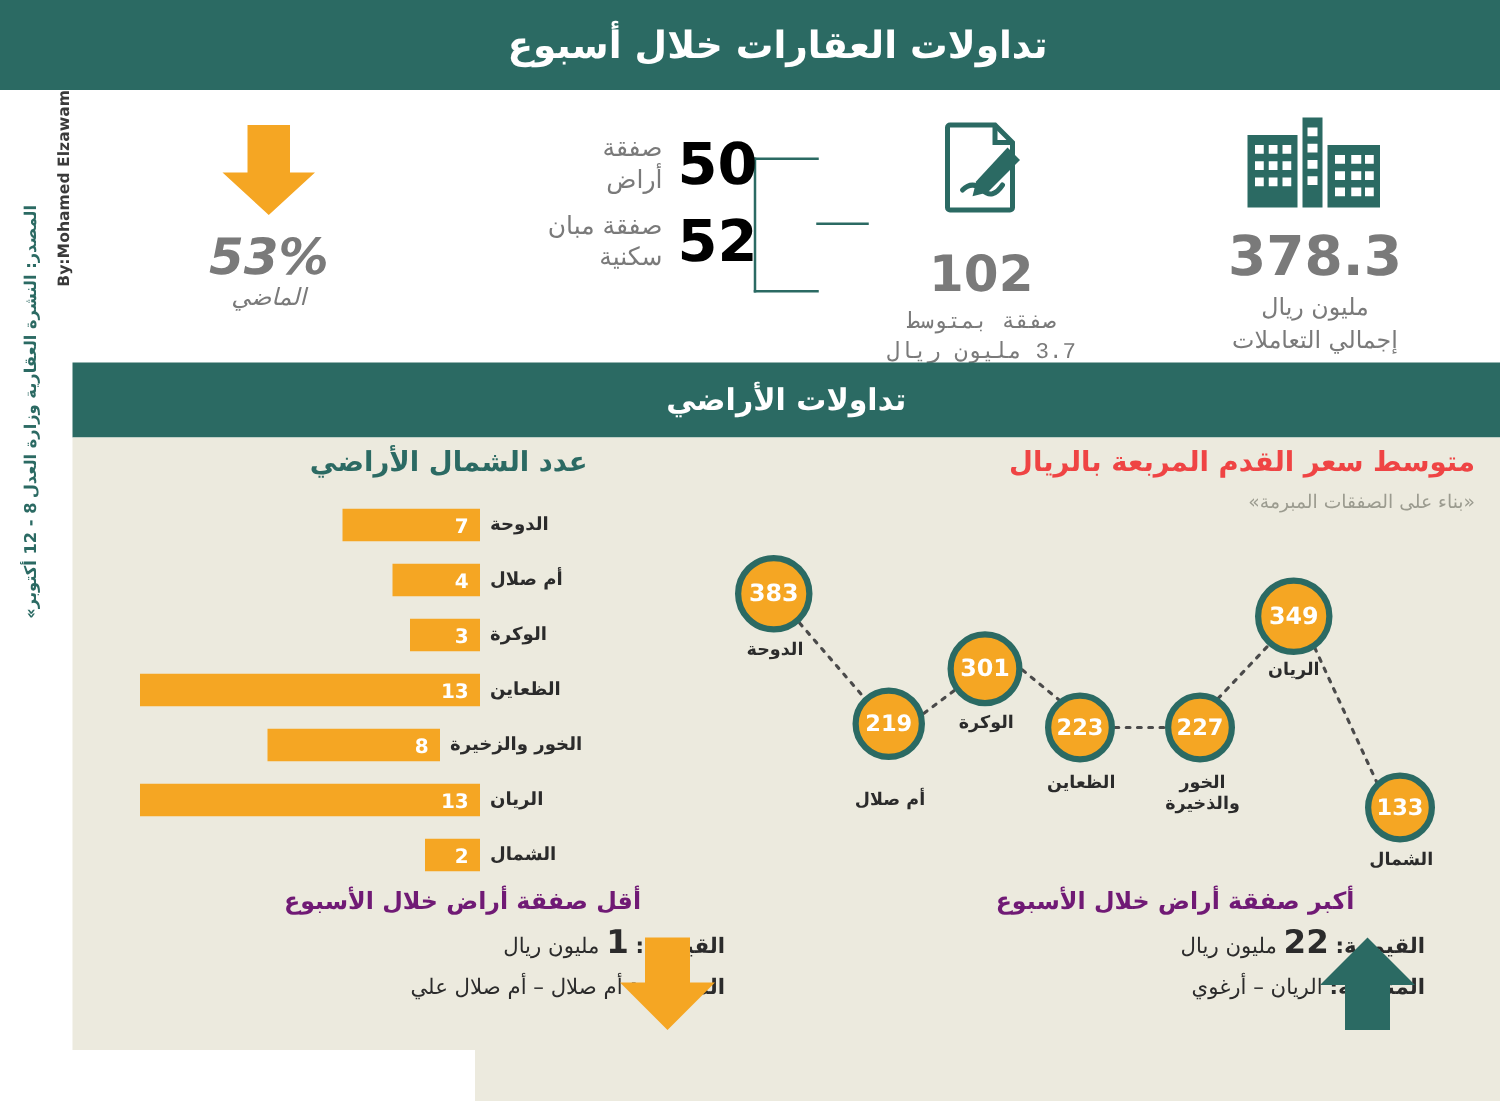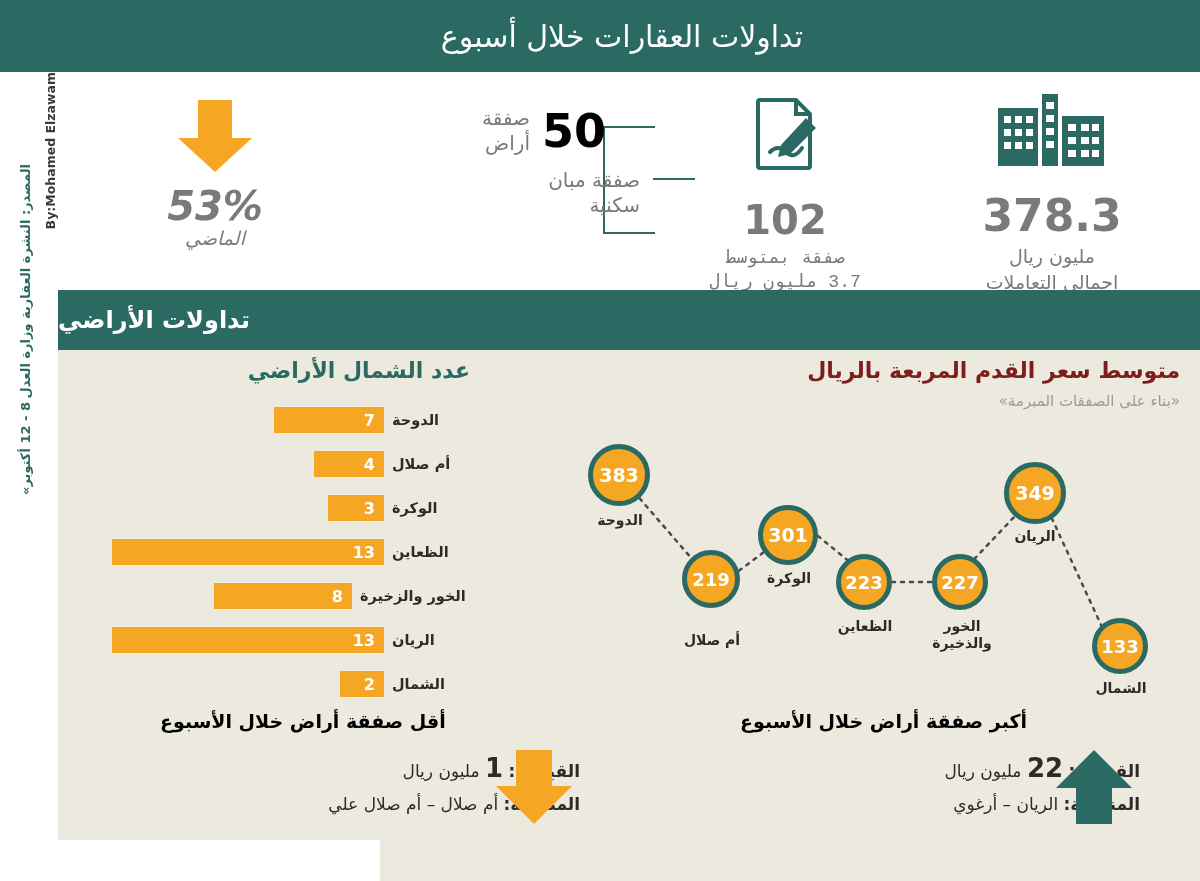--- a/index.html
+++ b/index.html
@@ -18,21 +18,21 @@
   
   .header-bar {
     position: absolute; left: 0; top: 0;
     width: 1200px; height: 72px;
     background: #2b6a63;
     display: flex; align-items: center; justify-content: center;
   }
   .header-title {
     color: #ffffff;
     font-size: 30px;
-    font-weight: normal;
+    font-weight: bold;
     letter-spacing: 0px;
     margin-left: 44px;
   }
 
   
   .side-strip {
     position: absolute; left: 0; top: 72px;
     width: 58px; height: 809px;
     background: #ffffff;
   }
@@ -63,21 +63,21 @@
     width: 1142px; height: 218px;
     background: #ffffff;
   }
 
   .total-block {
     position: absolute; right: 18px; top: 18px;
     width: 260px; text-align: center;
   }
   .total-number {
     color: #7a7a7a; font-size: 44px; font-weight: bold; line-height: 1;
-    margin-top: 20px;
+    margin-top: 10px;
   }
   .total-label {
     color: #7a7a7a; font-size: 19px; line-height: 1.35; margin-top: 6px;
   }
 
   .deals-block {
     position: absolute; right: 300px; top: 24px;
     width: 230px; text-align: center;
   }
   .deals-number {
@@ -128,21 +128,21 @@
   }
   .decline-label {
     color: #7a7a7a; font-size: 19px; line-height: 1.35; margin-top: 4px;
   }
 
   
   .section-bar {
     position: absolute; left: 58px; top: 290px;
     width: 1142px; height: 60px;
     background: #2b6a63;
-    display: flex; align-items: center; justify-content: flex-end;
+    display: flex; align-items: center; justify-content: center;
   }
   .section-title { color: #ffffff; font-size: 24px; font-weight: bold; }
 
   
   .body-area {
     position: absolute; left: 58px; top: 350px;
     width: 1142px; height: 490px;
     background: #eceade;
   }
   .body-bottom-left {
@@ -180,21 +180,21 @@
     padding-right: 9px;
   }
 
   
   .line-panel {
     position: absolute; left: 500px; top: 350px;
     width: 700px; height: 360px;
   }
   .line-title {
     position: absolute; right: 20px; top: 8px;
-    color: #7f1d1d; font-size: 22px; font-weight: bold;
+    color: #ef4444; font-size: 22px; font-weight: bold;
   }
   .line-sub {
     position: absolute; right: 20px; top: 42px;
     color: #9b9b8f; font-size: 15px;
   }
   .node {
     position: absolute;
     border-radius: 50%;
     background: #f5a623;
     border: 5px solid #2b6a63;
@@ -208,22 +208,22 @@
     text-align: center; line-height: 1.2;
   }
   .dotline { position: absolute; }
 
   
   .callout {
     position: absolute;
     color: #2b2b2b;
   }
   .callout-head {
-    color: #000000; font-size: 19px; font-weight: bold; margin-bottom: 14px;
-    text-align: left;
+    color: #701a75; font-size: 19px; font-weight: bold; 
+    text-align: center;
   }
   .callout-line {
     font-size: 17px; line-height: 1.7; text-align: right;
   }
   .callout-line b { font-weight: bold; }
   .big-num { font-size: 26px; font-weight: bold; color: #2b2b2b; }
 </style>
 </head>
 <body>
 
@@ -297,20 +297,21 @@
 
     <div class="split-block">
       <div class="split-row">
         <div class="split-value">50</div>
         <div class="split-text">
           <div>صفقة</div>
           <div>أراض</div>
         </div>
       </div>
       <div class="split-row">
+        <div class="split-value">52</div>
         <div class="split-text">
           <div>صفقة مبان</div>
           <div>سكنية</div>
         </div>
       </div>
     </div>
 
     <div class="decline-block">
       <div>
         <svg width="110" height="78" viewBox="0 0 110 78" aria-hidden="true">

